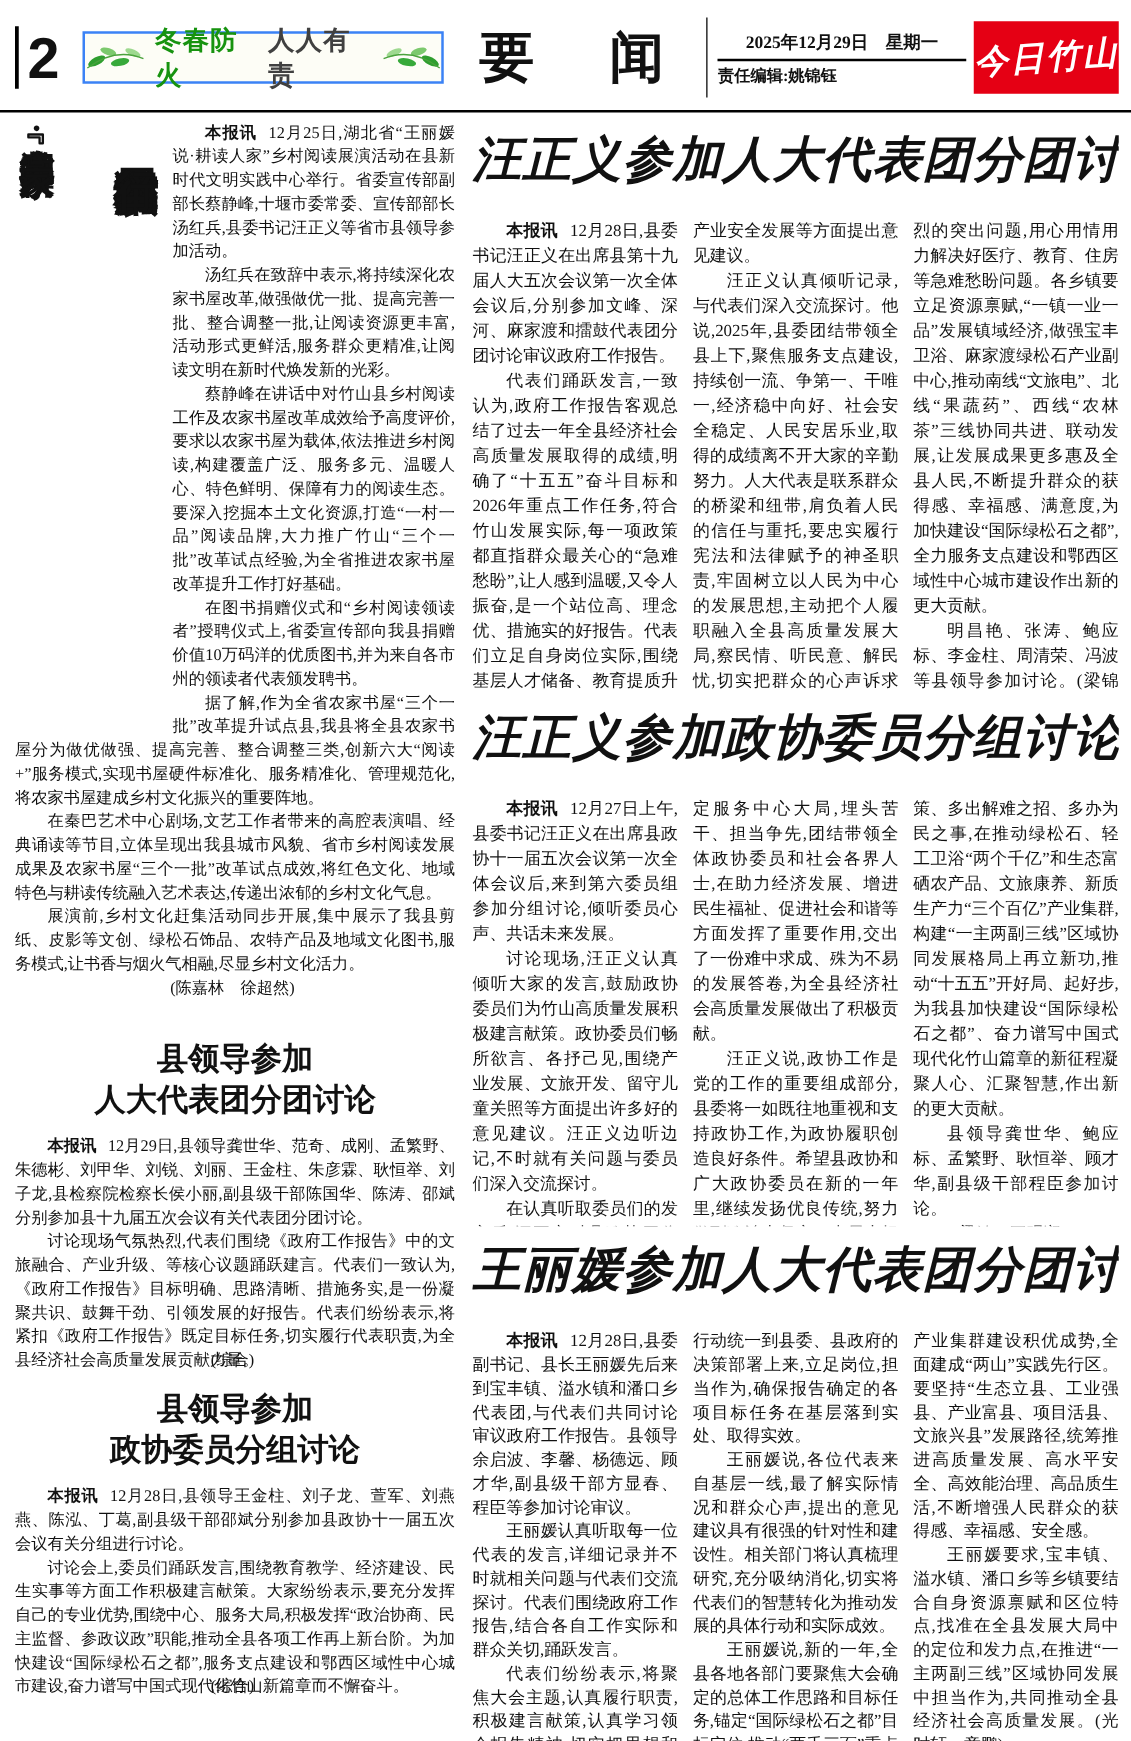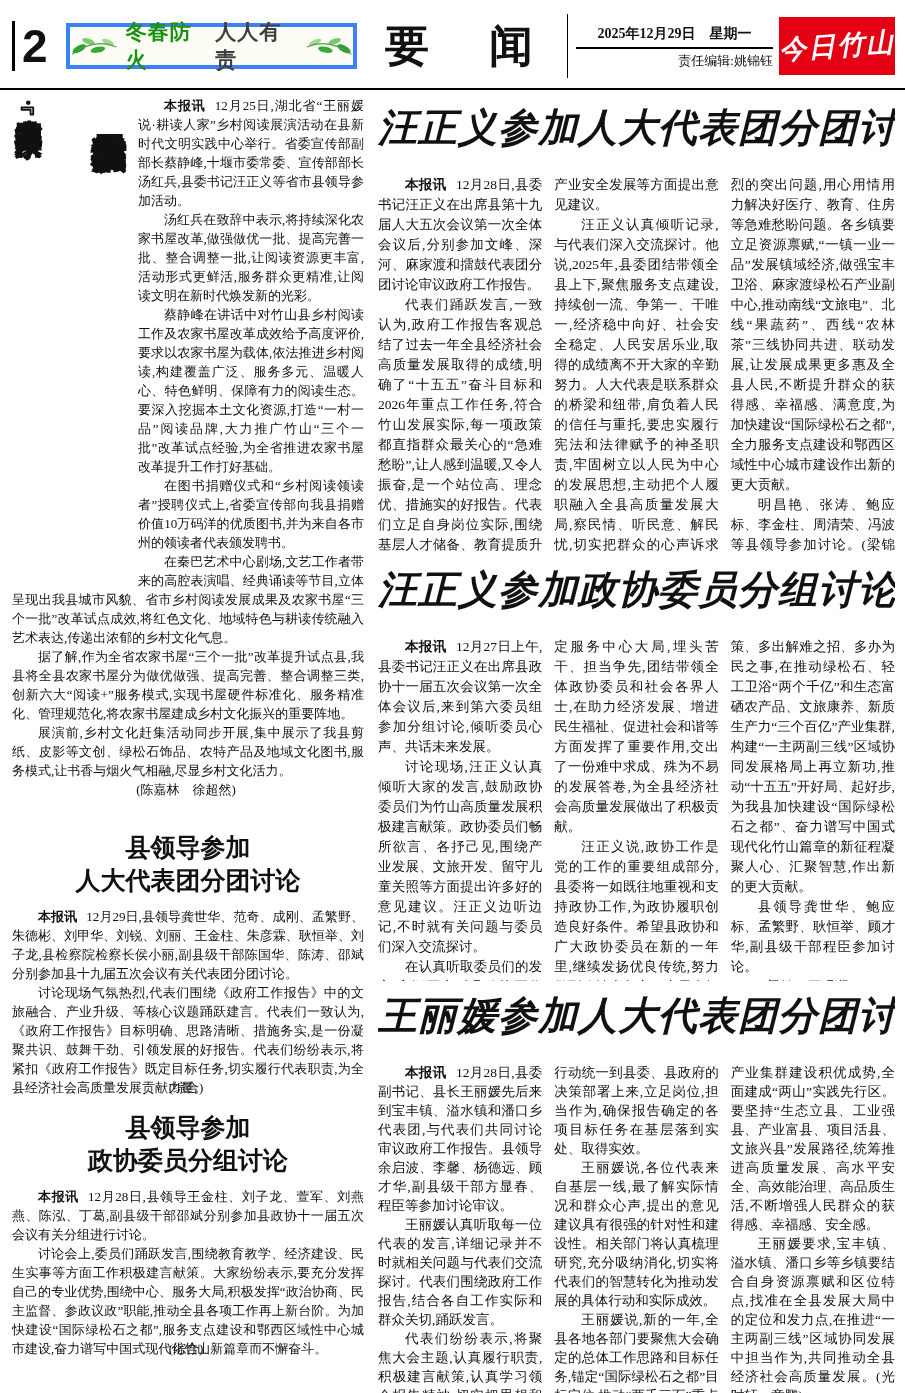--- a/index.html
+++ b/index.html
@@ -4,31 +4,31 @@
 <style>
   html,body{margin:0;padding:0;background:#e8e8e8;}
   .page{position:relative;width:905px;height:1393px;background:#ffffff;margin:0 auto;overflow:hidden;
         font-family:"Liberation Serif","DejaVu Serif",serif;color:#111;}
   
   .hdr{position:absolute;left:0;top:0;width:905px;height:88px;}
   .hdr-inner{position:absolute;left:12px;right:10px;top:16px;height:60px;display:flex;align-items:center;}
   .pageno-wrap{display:flex;align-items:center;height:56px;}
   .pagebar{display:inline-block;width:3px;height:50px;background:#000;margin-right:7px;}
   .pageno{font-size:46px;font-weight:900;line-height:1;font-family:"Liberation Sans",sans-serif;}
-  .banner{margin-left:18px;width:305px;height:38px;border:4px solid #3b82f6;background:#fdfdf6;
+  .banner{margin-left:18px;width:305px;height:38px;border:2px solid #3b82f6;background:#fdfdf6;
           display:flex;align-items:center;justify-content:center;gap:8px;}
   .banner-text{font-size:21px;font-weight:900;font-family:"Liberation Sans","DejaVu Sans",sans-serif;letter-spacing:1px;}
   .bt1{color:#17930f;} .bt2{color:#404040;}
   .leaf{width:52px;height:26px;} .leaf.flip{transform:scaleX(-1);}
   .section-title{margin-left:28px;font-size:44px;font-weight:900;letter-spacing:8px;white-space:nowrap;}
   .vline{width:1px;height:64px;background:#000;margin-left:26px;}
   .dateblock{width:212px;margin-left:8px;padding-top:2px;}
   .date{font-size:14px;font-weight:700;text-align:center;white-space:nowrap;}
   .hline{border-top:2px solid #000;margin:4px 0 3px;}
-  .editor{font-size:13px;font-weight:400;text-align:right;}
+  .editor{font-size:13px;font-weight:700;text-align:left;}
   .logo{margin-left:6px;width:118px;height:58px;background:#e50014;display:flex;align-items:center;justify-content:center;}
   .logo span{color:#fff;font-size:27px;font-weight:900;font-style:italic;transform:rotate(-4deg);letter-spacing:2px;white-space:nowrap;}
   .header-rule{position:absolute;left:0;top:88px;width:905px;height:0;border-top:2px solid #000;}
   
   .col-left{position:absolute;left:12px;top:96px;width:352px;height:1290px;}
   .col-right{position:absolute;left:378px;top:95px;width:517px;height:1298px;}
   
   .art-a{position:absolute;left:0;top:0;width:352px;height:726px;overflow:hidden;}
   .vtitle-float{float:left;width:118px;height:474px;margin:2px 8px 6px 0;display:flex;justify-content:space-between;}
   .vkicker{writing-mode:vertical-rl;font-size:28px;font-weight:900;line-height:33px;}
@@ -102,22 +102,22 @@
 
     <article class="art-a">
       <div class="vtitle-float">
         <div class="vkicker">湖北省『书香农户·耕读人家』</div>
         <div class="vmain">乡村阅读展演在我县举行</div>
       </div>
       <p class="para"><b class="lead">本报讯</b><span>12月25日,湖北省“王丽媛说·耕读人家”乡村阅读展演活动在县新时代文明实践中心举行。省委宣传部副部长蔡静峰,十堰市委常委、宣传部部长汤红兵,县委书记汪正义等省市县领导参加活动。</span></p>
       <p class="para">汤红兵在致辞中表示,将持续深化农家书屋改革,做强做优一批、提高完善一批、整合调整一批,让阅读资源更丰富,活动形式更鲜活,服务群众更精准,让阅读文明在新时代焕发新的光彩。</p>
       <p class="para">蔡静峰在讲话中对竹山县乡村阅读工作及农家书屋改革成效给予高度评价,要求以农家书屋为载体,依法推进乡村阅读,构建覆盖广泛、服务多元、温暖人心、特色鲜明、保障有力的阅读生态。要深入挖掘本土文化资源,打造“一村一品”阅读品牌,大力推广竹山“三个一批”改革试点经验,为全省推进农家书屋改革提升工作打好基础。</p>
       <p class="para">在图书捐赠仪式和“乡村阅读领读者”授聘仪式上,省委宣传部向我县捐赠价值10万码洋的优质图书,并为来自各市州的领读者代表颁发聘书。</p>
+      <p class="para">据了解,作为全省农家书屋“三个一批”改革提升试点县,我县将全县农家书屋分为做优做强、提高完善、整合调整三类,创新六大“阅读+”服务模式,实现书屋硬件标准化、服务精准化、管理规范化,将农家书屋建成乡村文化振兴的重要阵地。</p>
       <p class="para">在秦巴艺术中心剧场,文艺工作者带来的高腔表演唱、经典诵读等节目,立体呈现出我县城市风貌、省市乡村阅读发展成果及农家书屋“三个一批”改革试点成效,将红色文化、地域特色与耕读传统融入艺术表达,传递出浓郁的乡村文化气息。</p>
-      <p class="para">据了解,作为全省农家书屋“三个一批”改革提升试点县,我县将全县农家书屋分为做优做强、提高完善、整合调整三类,创新六大“阅读+”服务模式,实现书屋硬件标准化、服务精准化、管理规范化,将农家书屋建成乡村文化振兴的重要阵地。</p>
       <p class="para">展演前,乡村文化赶集活动同步开展,集中展示了我县剪纸、皮影等文创、绿松石饰品、农特产品及地域文化图书,服务模式,让书香与烟火气相融,尽显乡村文化活力。</p>
       <p class="byline">(陈嘉林　徐超然)</p>
     </article>
 
     <article class="art-b">
       <h3 class="ltitle">
         <span>县领导参加</span>
         <span>人大代表团分团讨论</span>
       </h3>
       <p class="para"><b class="lead">本报讯</b><span>12月29日,县领导龚世华、范奇、成刚、孟繁野、朱德彬、刘甲华、刘锐、刘丽、王金柱、朱彦霖、耿恒举、刘子龙,县检察院检察长侯小丽,副县级干部陈国华、陈涛、邵斌分别参加县十九届五次会议有关代表团分团讨论。</span></p>

